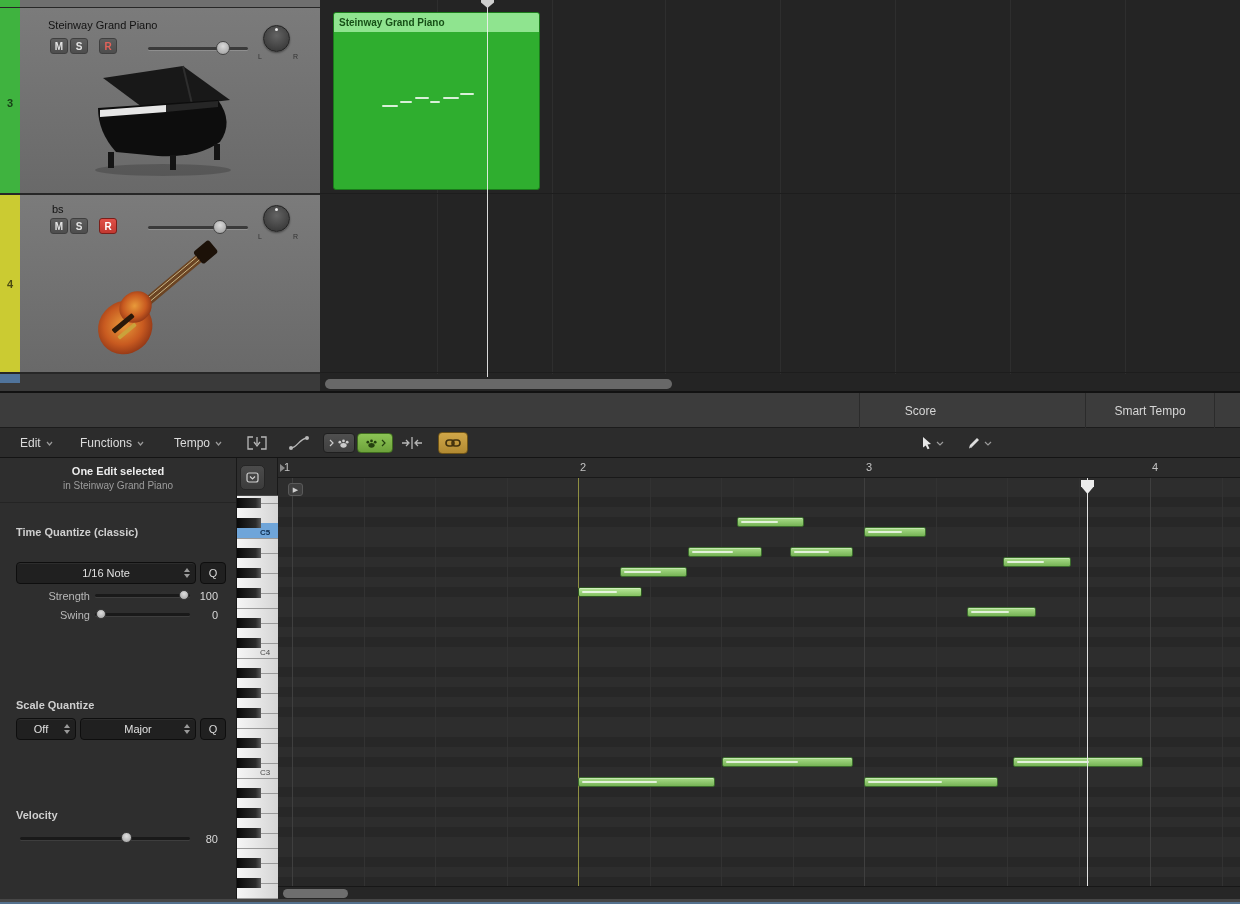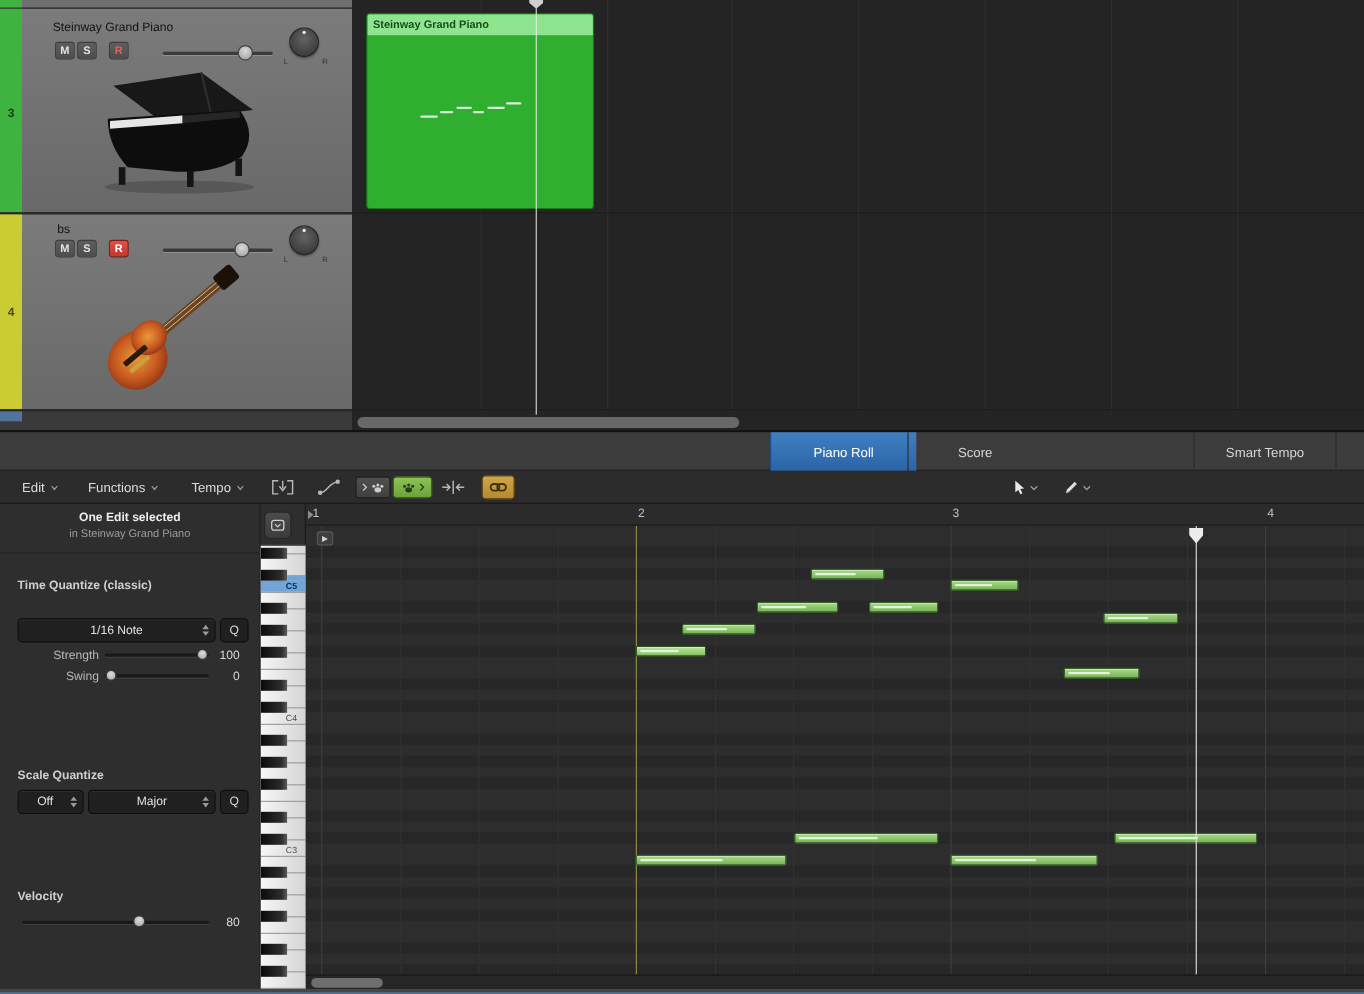--- a/index.html
+++ b/index.html
@@ -214,24 +214,21 @@
         <div class="ab" style="left:0;top:0;width:20px;height:9px;background:#50749c"></div>
       </div>
     </div>
 
     <div class="hscroll" style="left:325px;top:379px;width:347px"></div>
   </section>
 
   <div class="ab area-sep"></div>
 
   <nav class="ab tabbar">
-    <div class="tab active" style="left:700px;width:133px">
-      <span>Piano Roll</span>
-    </div>
-    <div class="tab" style="left:825px;width:122px">
+    <div class="tab" style="left:859px;width:122px">
       <span>Score</span>
     </div>
     <div class="tab" style="left:1085px;width:130px;border-right:1px solid #2b2b2b">
       <span>Smart Tempo</span>
     </div>
   </nav>
 
   <div class="ab toolbar">
     <div class="menu" style="left:20px">
       <span>Edit</span>

